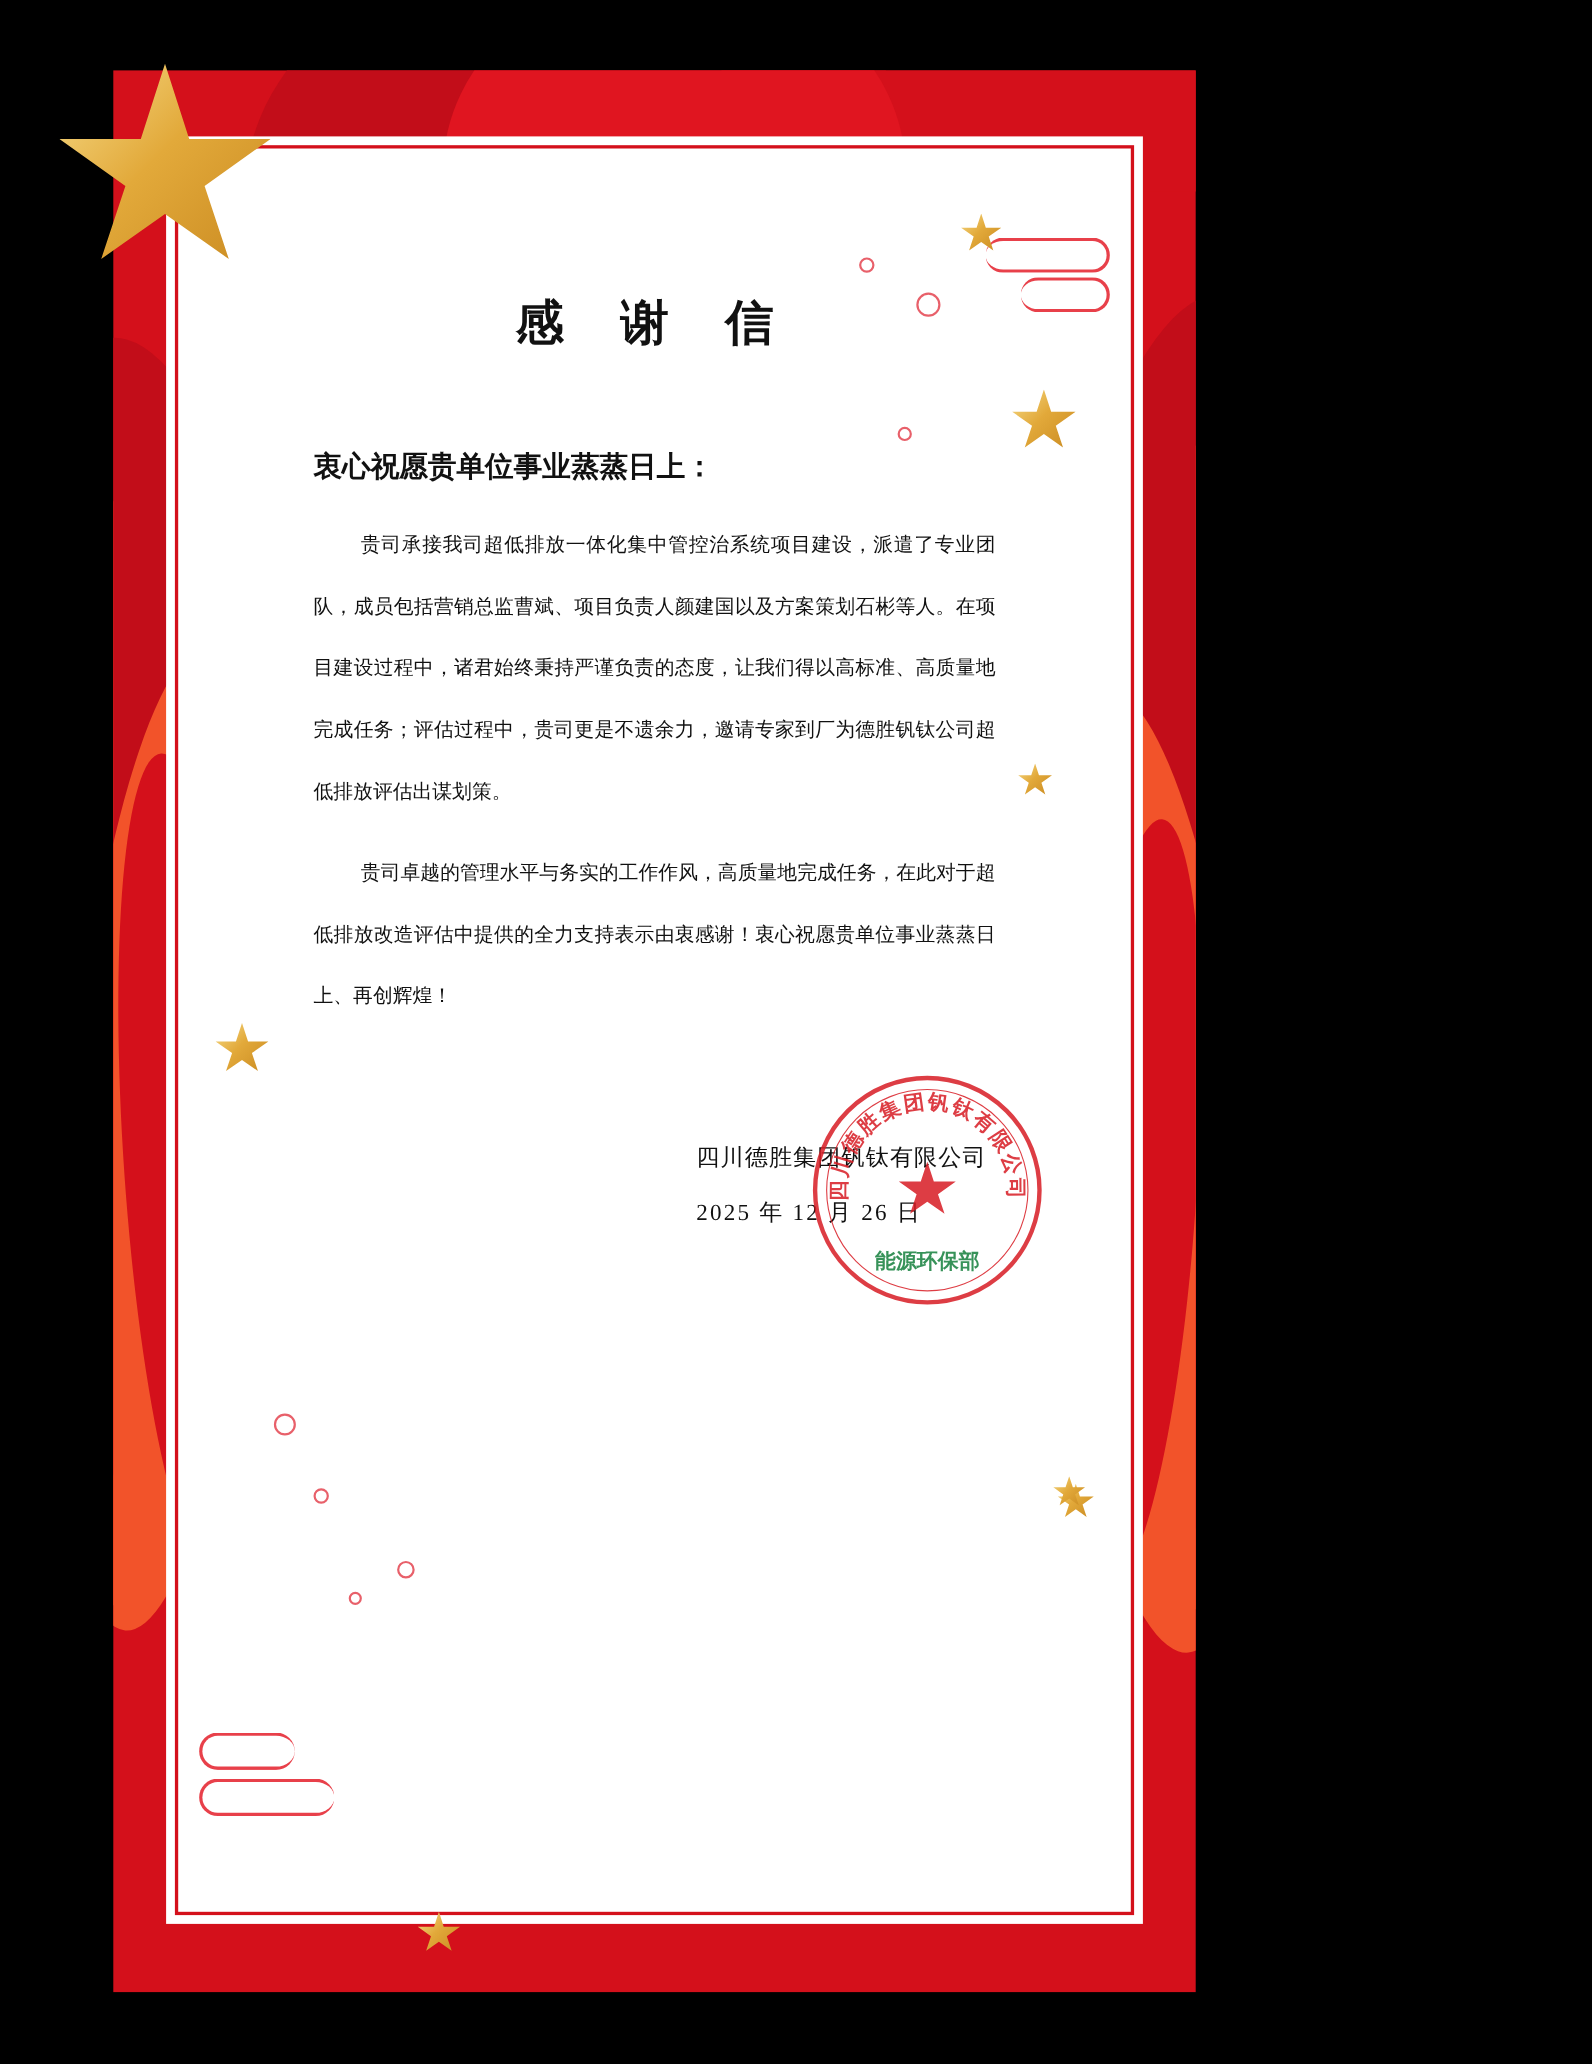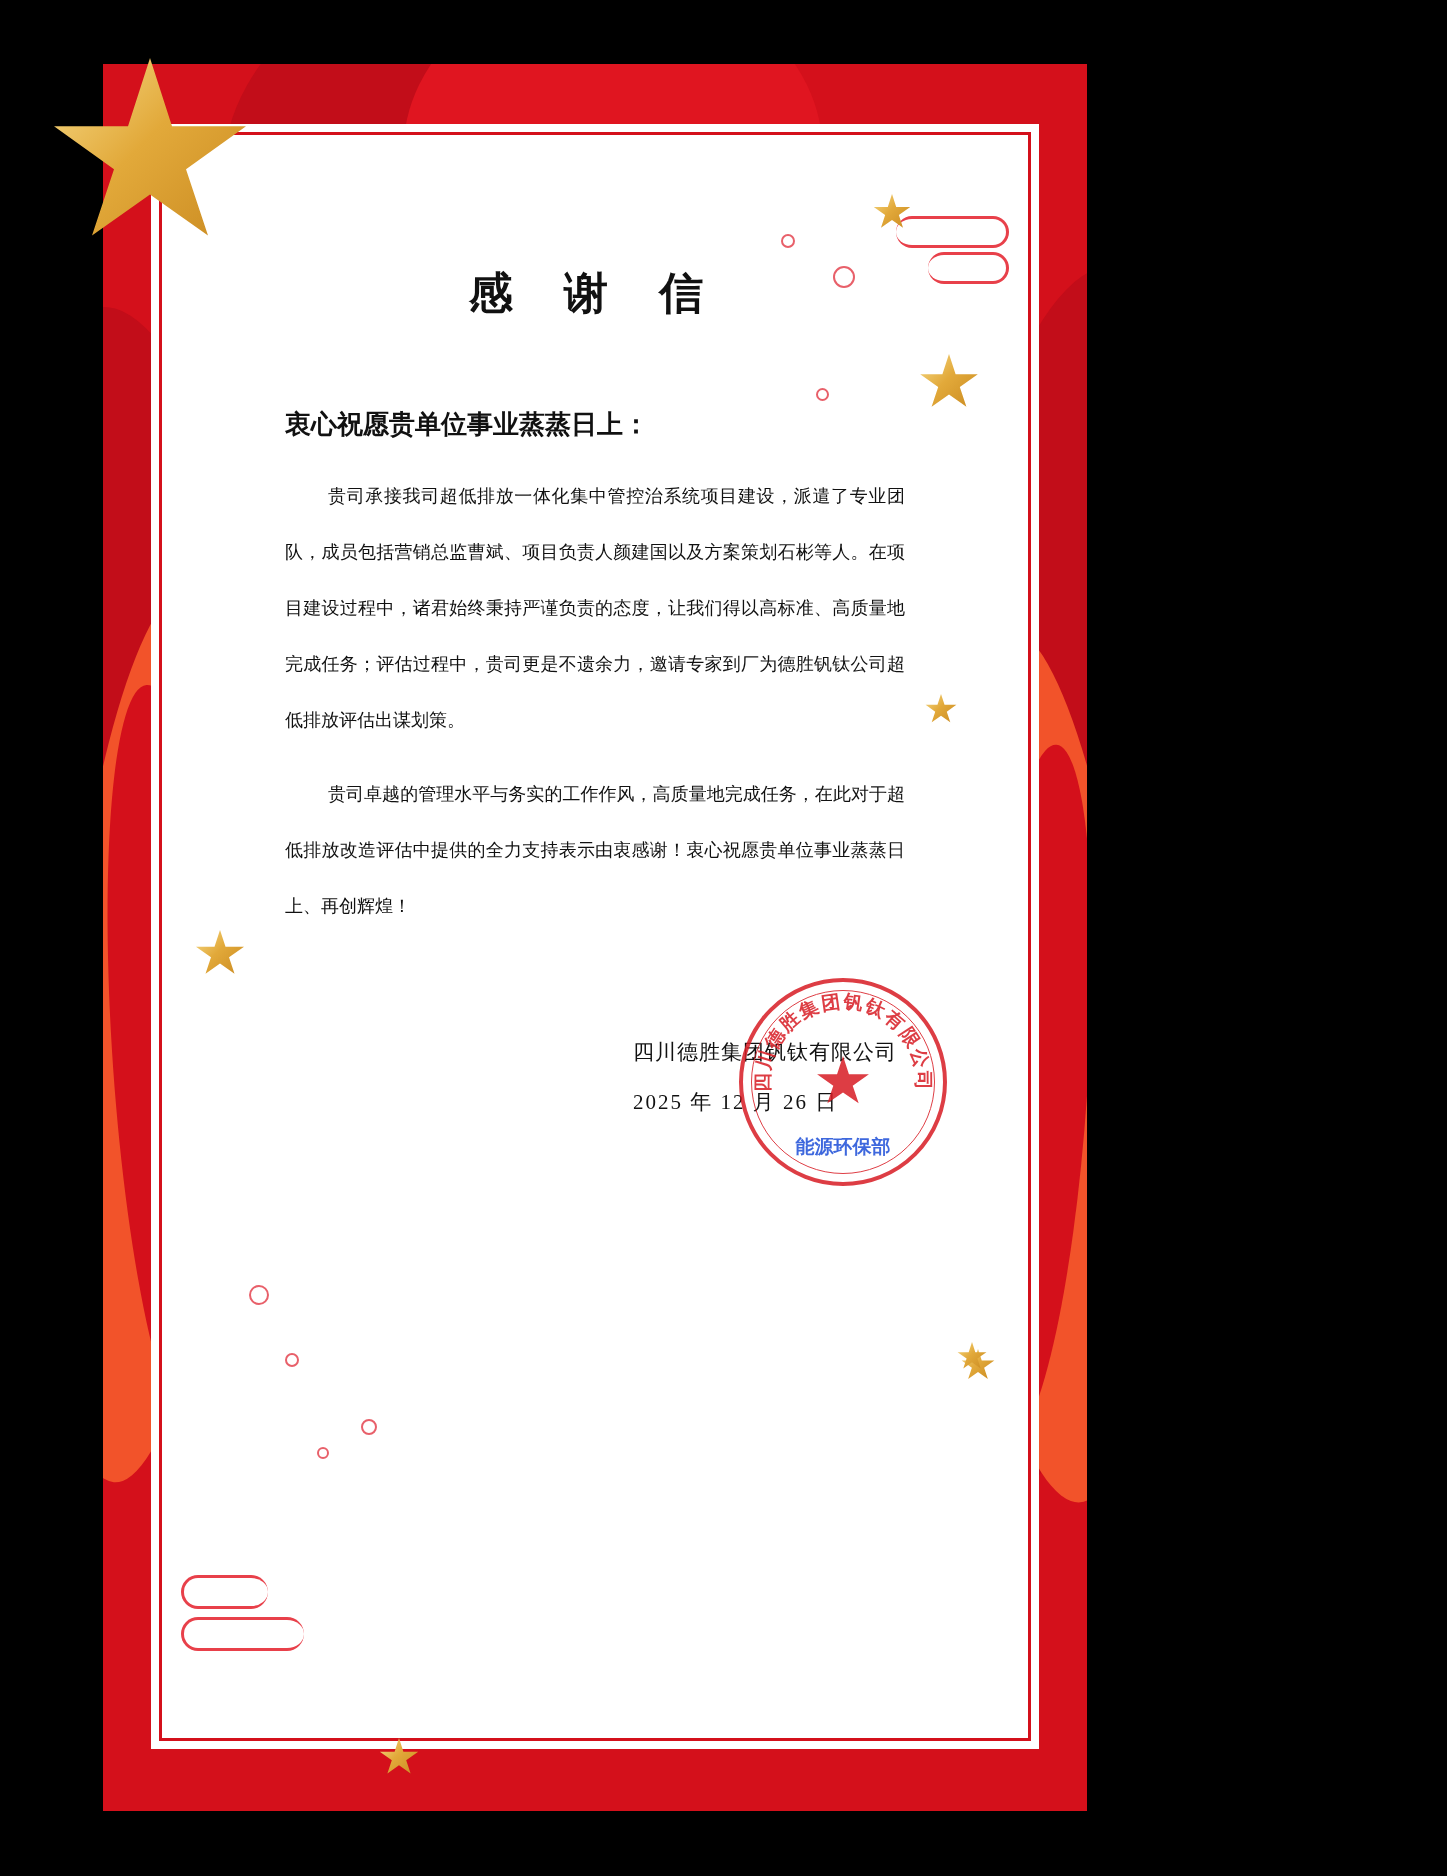--- a/index.html
+++ b/index.html
@@ -85,21 +85,21 @@
   
   .seal{position:absolute;right:78px;top:840px;width:200px;height:200px;border-radius:50%;
         border:4px solid #d81c24;opacity:.85;}
   .seal .ring{position:absolute;left:8px;top:8px;right:8px;bottom:8px;border-radius:50%;
               border:1.5px solid #d81c24;}
   .seal .sstar{position:absolute;left:50%;top:50%;width:54px;height:52px;margin:-26px 0 0 -27px;
     background:#d81c24;
     clip-path:polygon(50% 0%,61% 35%,98% 35%,68% 57%,79% 91%,50% 70%,21% 91%,32% 57%,2% 35%,39% 35%);}
   .seal .arc{position:absolute;left:0;top:0;width:100%;height:100%;}
   .seal .arc text{fill:#d81c24;font-size:19px;font-family:"DejaVu Sans",sans-serif;font-weight:700;letter-spacing:2px;}
-  .seal .dept{position:absolute;left:0;right:0;bottom:22px;text-align:center;color:#1d4ed8;
+  .seal .dept{position:absolute;left:0;right:0;bottom:22px;text-align:center;color:#15803d;
               font-size:19px;font-weight:700;font-family:"DejaVu Sans",sans-serif;}
 </style>
 </head>
 <body>
 
 <div class="page">
   <div class="cert">
 
     <div class="hill h1"></div>
     <div class="hill h2"></div>

